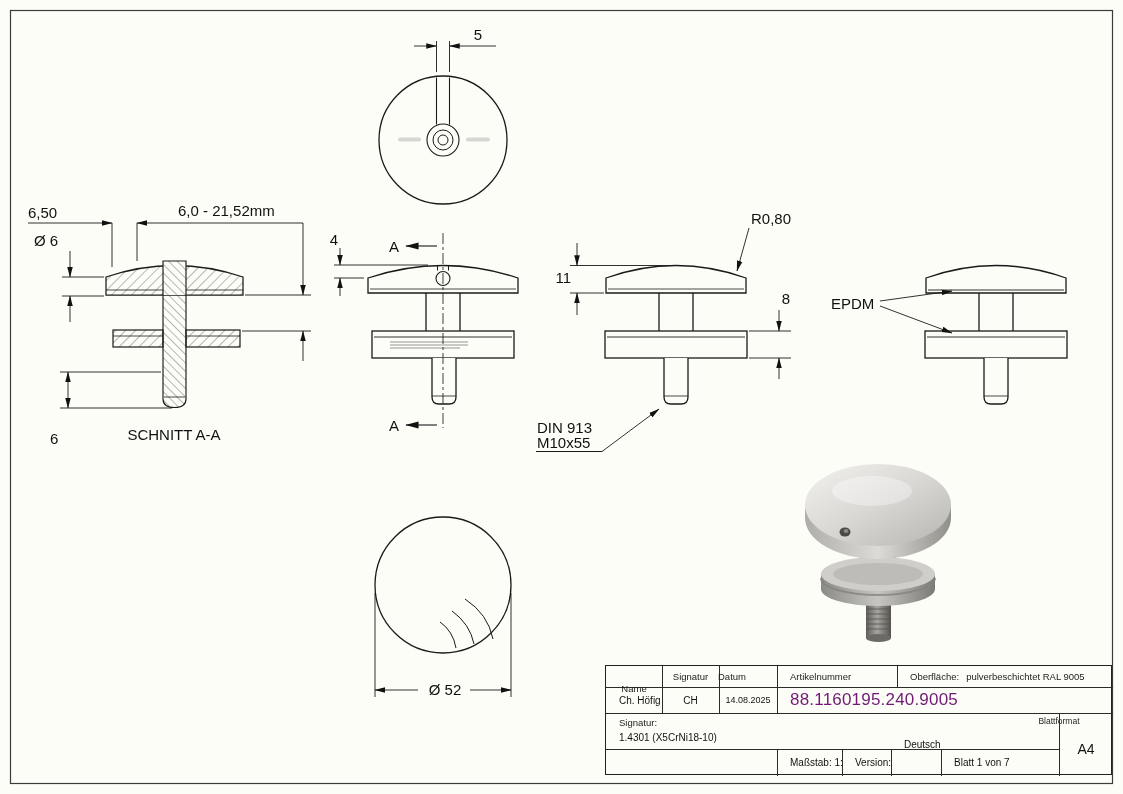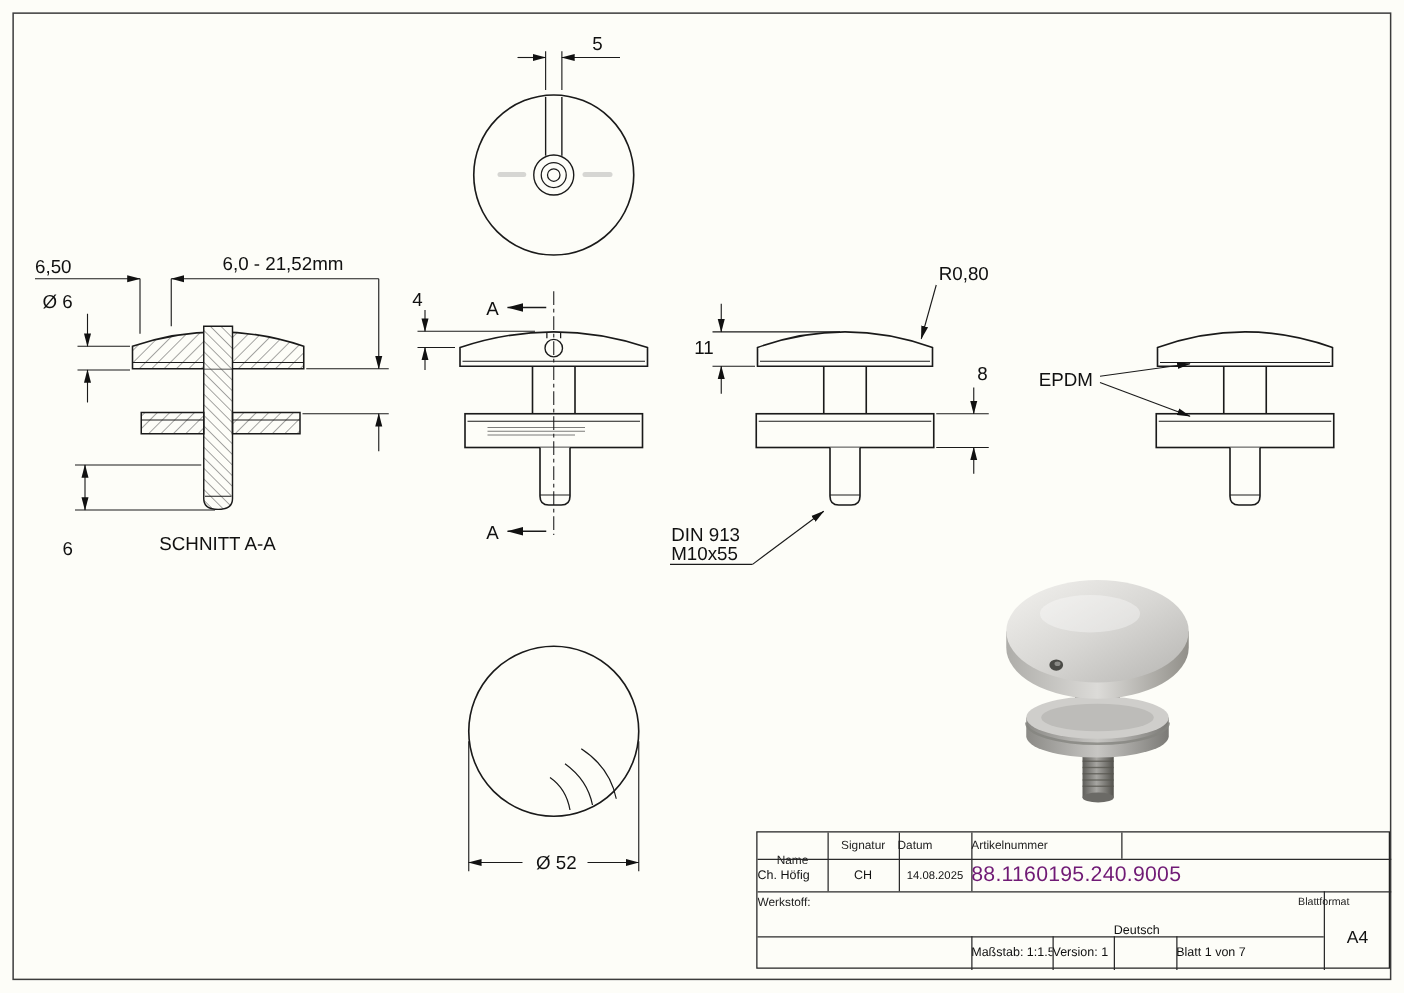--- a/index.html
+++ b/index.html
@@ -5,21 +5,21 @@
   *{margin:0;padding:0;box-sizing:border-box}
   html,body{width:1123px;height:794px}
   body{background:#fdfdf8;font-family:"Liberation Sans",sans-serif;position:relative;overflow:hidden}
   svg.sheet{position:absolute;left:0;top:0}
   svg text{font-family:"Liberation Sans",sans-serif;fill:#111;font-size:15px}
   .tb{position:absolute;left:605px;top:665px;width:507px;height:110px;border:1.4px solid #222;background:transparent}
   .tb-hline{position:absolute;height:1px;background:#2b2b2b}
   .tb-vline{position:absolute;width:1px;background:#2b2b2b}
   .tb-cell{position:absolute;display:flex;align-items:center;color:#111;white-space:nowrap;overflow:hidden}
   .c{justify-content:center}
-  .l{justify-content:flex-start;padding-left:0}
+  .l{justify-content:flex-start;padding-left:13px}
   .tb-h{font-size:9.5px;color:#222}
   .tb-v{font-size:10px}
   .dat{font-size:9px}
   .artnr{font-size:17px;color:#701a75;letter-spacing:.2px}
   .ws-label{font-size:9.5px;color:#222}
   .ws-val{font-size:10px}
   .bf-label{font-size:8.5px;color:#222}
   .bf-val{font-size:14px}
   .ft{font-size:10px}
   .surface-val{margin-left:7px}
@@ -243,27 +243,32 @@
   <div class="tb-vline" style="left:453px;top:47px;height:63px"></div>
   <div class="tb-vline" style="left:171px;top:83px;height:27px"></div>
   <div class="tb-vline" style="left:236px;top:83px;height:27px"></div>
   <div class="tb-vline" style="left:285px;top:83px;height:27px"></div>
   <div class="tb-vline" style="left:335px;top:83px;height:27px"></div>
 
   <div class="tb-cell c tb-h" style="left:0;top:12px;width:56px;height:21px">Name</div>
   <div class="tb-cell c tb-h" style="left:56px;top:0;width:57px;height:21px">Signatur</div>
   <div class="tb-cell c tb-h" style="left:97px;top:0;width:58px;height:21px">Datum</div>
   <div class="tb-cell l tb-h" style="left:171px;top:0;width:120px;height:21px">Artikelnummer</div>
+  <div class="tb-cell l tb-h" style="left:291px;top:0;width:216px;height:21px">
+    <span>Oberfläche:</span>
+    <span class="surface-val">pulverbeschichtet RAL 9005</span>
+  </div>
 
   <div class="tb-cell l tb-v" style="left:0;top:21px;width:56px;height:26px">Ch. Höfig</div>
   <div class="tb-cell c tb-v" style="left:56px;top:21px;width:57px;height:26px">CH</div>
   <div class="tb-cell c dat" style="left:113px;top:21px;width:58px;height:26px">14.08.2025</div>
   <div class="tb-cell l artnr" style="left:171px;top:21px;width:336px;height:26px">88.1160195.240.9005</div>
 
-  <div class="tb-cell l ws-label" style="left:0;top:49px;width:300px;height:14px">Werkstoff:</div>
+  <div class="tb-cell l ws-label" style="left:0;top:49px;width:300px;height:14px">Signatur:</div>
+  <div class="tb-cell l ws-val" style="left:0;top:63px;width:300px;height:16px">1.4301 (X5CrNi18-10)</div>
 
   <div class="tb-cell c bf-label" style="left:426px;top:48px;width:54px;height:13px">Blattformat</div>
   <div class="tb-cell c bf-val" style="left:453px;top:61px;width:54px;height:44px">A4</div>
 
   <div class="tb-cell l ft" style="left:171px;top:83px;width:65px;height:27px">Maßstab: 1:1.5</div>
   <div class="tb-cell l ft" style="left:236px;top:83px;width:49px;height:27px">Version: 1</div>
   <div class="tb-cell l ft" style="left:285px;top:65px;width:50px;height:27px">Deutsch</div>
   <div class="tb-cell l ft" style="left:335px;top:83px;width:118px;height:27px">Blatt 1 von 7</div>
 </div>
 

